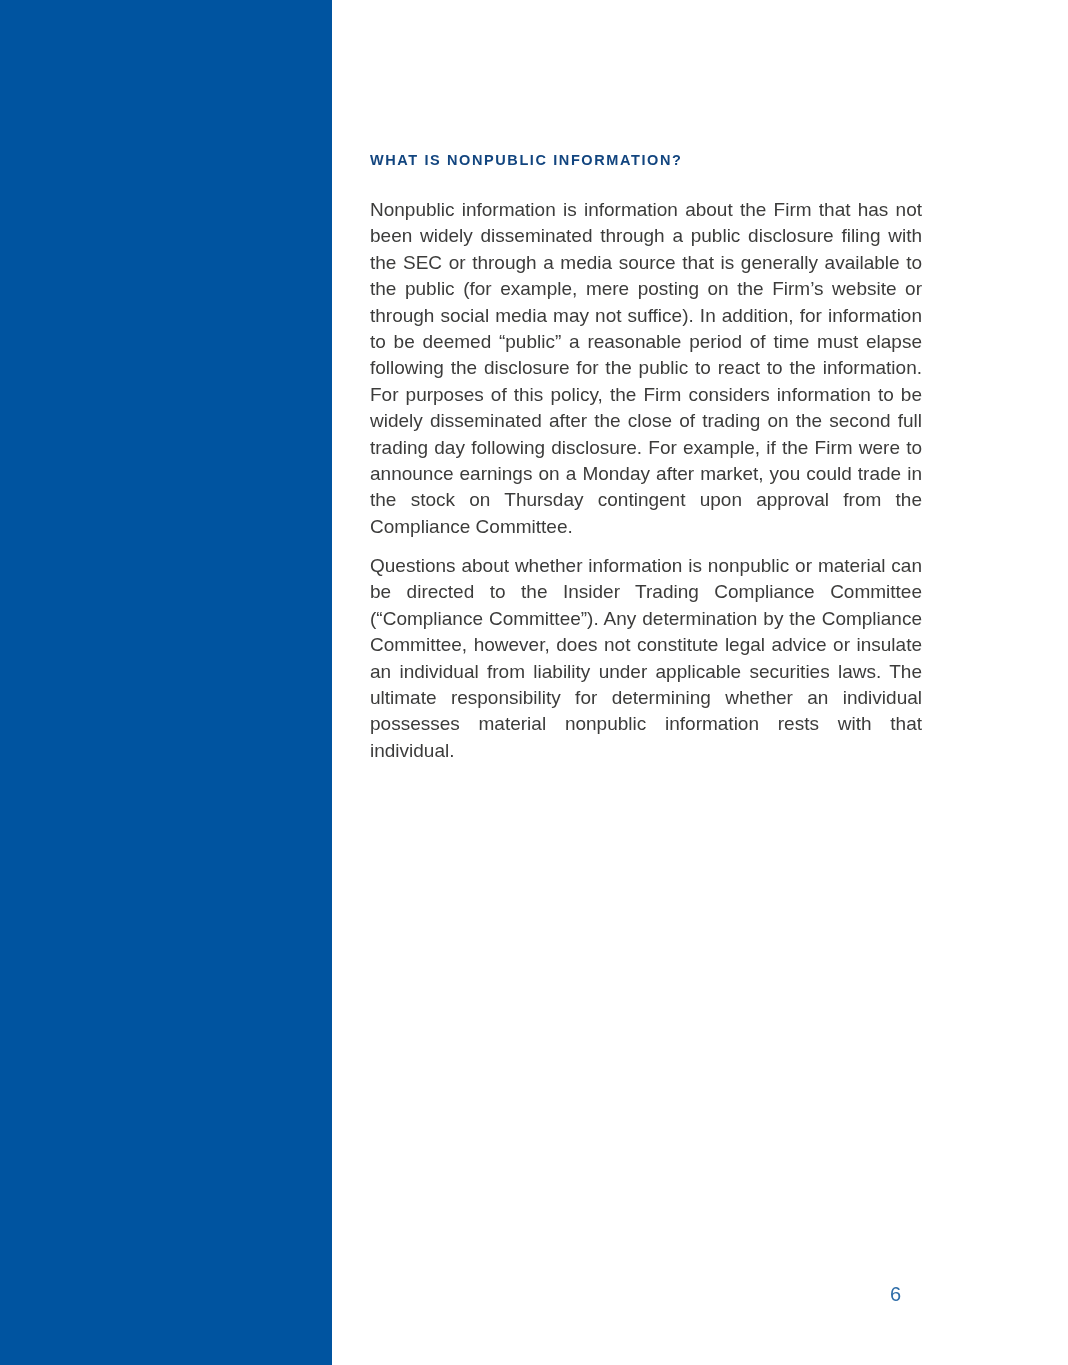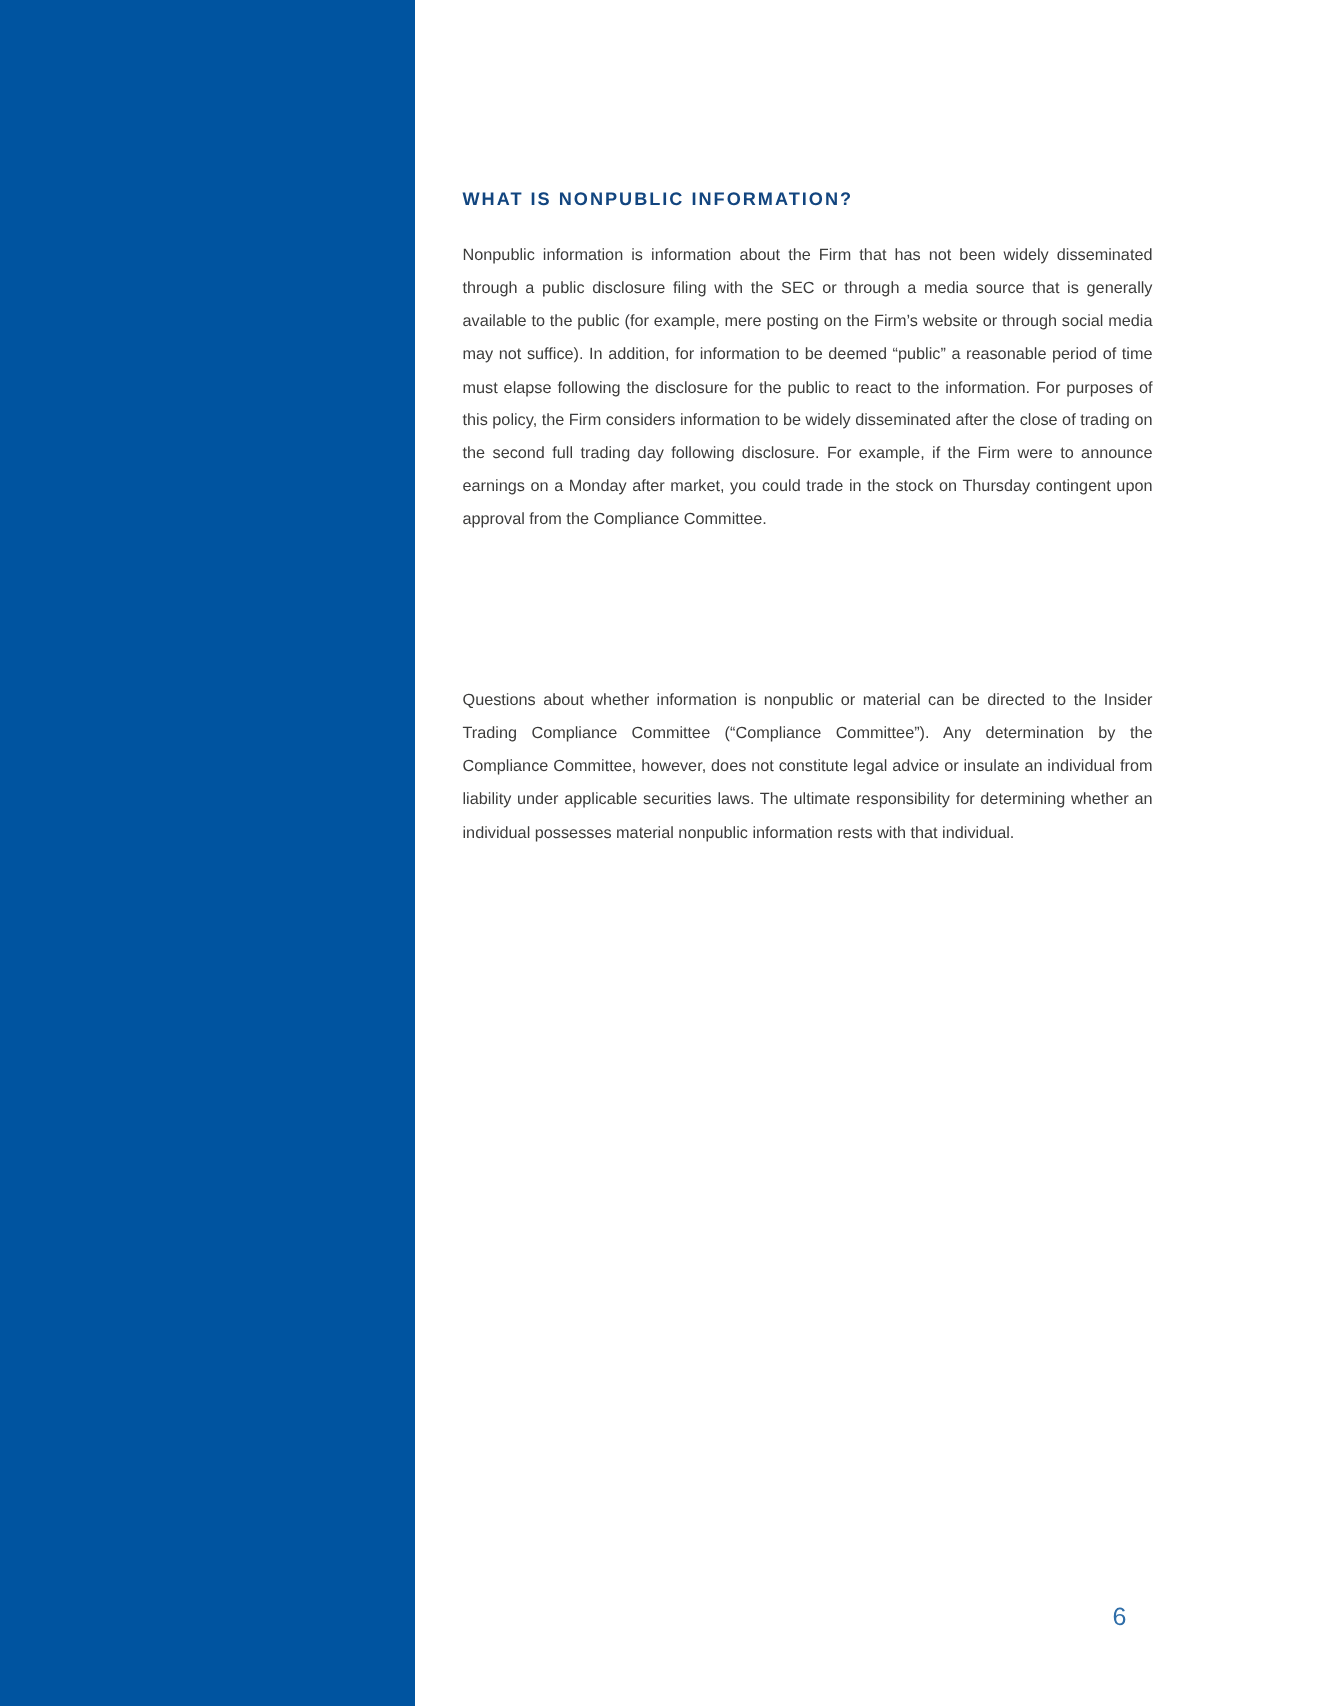--- a/index.html
+++ b/index.html
@@ -46,21 +46,21 @@
     font-weight: bold;
     letter-spacing: 1.6px;
     text-transform: uppercase;
     line-height: 20px;
   }
   .body-copy {
     position: absolute;
     left: 0;
     width: 552px;
     color: #3c3c3b;
-    font-size: 13px;
+    font-size: 19px;
     line-height: 26.4px;
     text-align: justify;
     text-justify: inter-word;
   }
   .para-1 { top: 178px; }
   .para-2 { top: 534px; }
   .page-number {
     position: absolute;
     left: 890px;
     top: 1283px;

